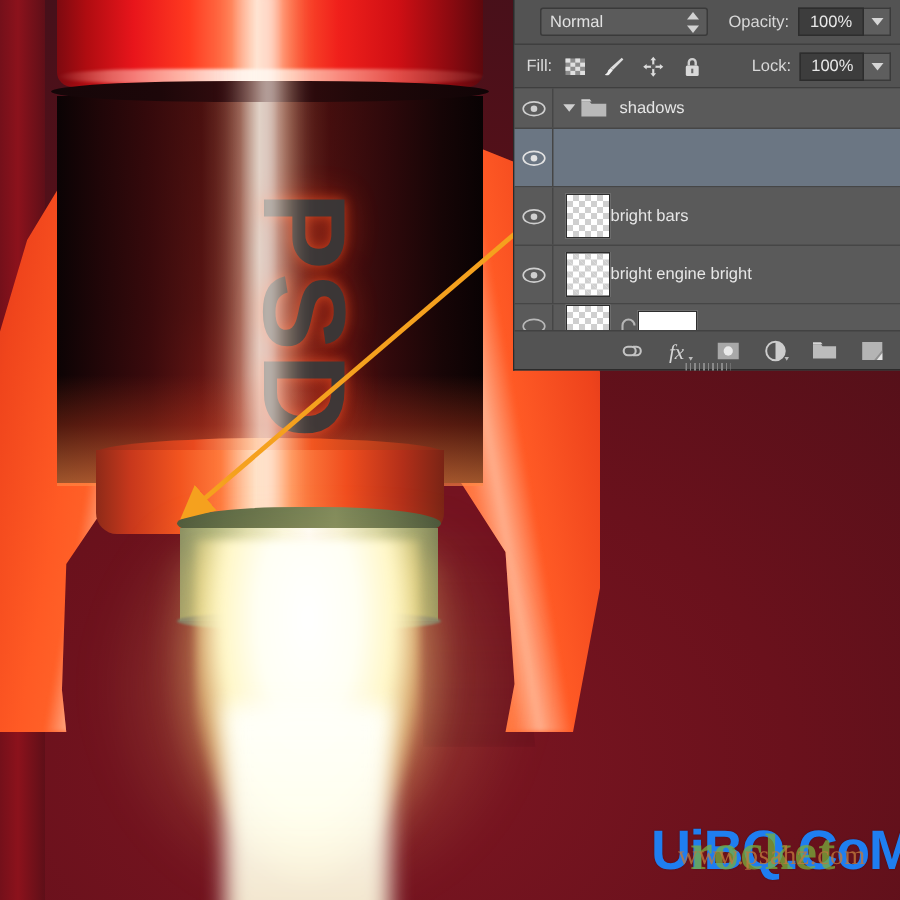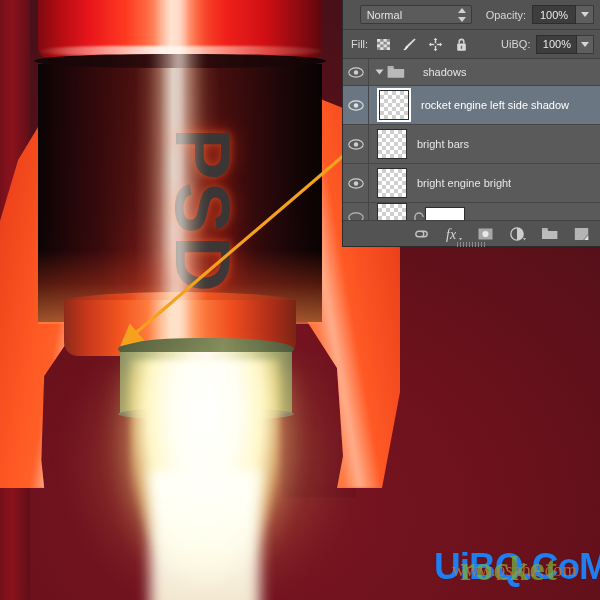--- a/index.html
+++ b/index.html
@@ -306,21 +306,21 @@
     background-position: 0 0, 4px 4px;
     border: 1px solid #2e2e2e;
     flex: none;
   }
   .thumb.sel-outline { box-shadow: 0 0 0 2px #ffffff; margin: 0 2px; }
   .thumb.white {
     background-image: none;
     background-color: #ffffff;
     width: 40px; height: 22px;
   }
-  .layer-name { margin-left: 10px; color: #e6e6e6; font-size: 11px; white-space: nowrap; }
+  .layer-name { color: #e6e6e6; font-size: 11px; white-space: nowrap; }
   .layer-name.sel { color: #ffffff; }
 
   .mask-ic { width: 12px; height: 14px; margin-left: 6px; display:block; }
 
   .panel-footer {
     position: absolute; left: 0; right: 0; bottom: 0;
     height: 26px;
     background: #535353;
     border-top: 1px solid #424242;
     display: flex; align-items: center; justify-content: flex-end;
@@ -460,21 +460,21 @@
           <rect x="2.6" y="6.8" width="9.8" height="1.4" fill="#dcdcdc"></rect>
           <circle cx="7.5" cy="7.5" r="1.6" fill="#5d5d5d"></circle>
         </svg>
 
         <svg class="lock-ic" viewBox="0 0 15 15">
           <path d="M4.4 6.6 V4.7 a3.1 3.1 0 0 1 6.2 0 V6.6 h-1.6 V4.7 a1.5 1.5 0 0 0 -3 0 V6.6 Z" fill="#cfcfcf"></path>
           <rect x="3.2" y="6.6" width="8.6" height="7.1" rx="1" fill="#d9d9d9"></rect>
           <rect x="6.8" y="8.8" width="1.4" height="3" fill="#6a6a6a"></rect>
         </svg>
       </div>
-      <span class="field-label" style="margin-left:32px">UiBQ:</span>
+      <span class="field-label" style="margin-left:32px">Lock:</span>
       <div class="value-box">
         <span>100%</span>
       </div>
       <div class="value-drop">
         <i></i>
       </div>
     </div>
 
     <div class="layer-rows">
 
@@ -494,24 +494,20 @@
           <span class="layer-name">shadows</span>
         </div>
       </div>
 
       <div class="layer-row selected tall">
         <div class="eye-cell">
           <svg class="eye" viewBox="0 0 16 11">
             <ellipse cx="8" cy="5.5" rx="7.2" ry="4.6" fill="none" stroke="#e2e2e2" stroke-width="1.1"></ellipse>
             <circle cx="8" cy="5.5" r="2.2" fill="#e2e2e2"></circle>
           </svg>
-        </div>
-        <div class="row-body">
-          <div class="thumb sel-outline"></div>
-          <span class="layer-name sel">rocket engine left side shadow</span>
         </div>
       </div>
 
       <div class="layer-row tall">
         <div class="eye-cell">
           <svg class="eye" viewBox="0 0 16 11">
             <ellipse cx="8" cy="5.5" rx="7.2" ry="4.6" fill="none" stroke="#cfcfcf" stroke-width="1.1"></ellipse>
             <circle cx="8" cy="5.5" r="2.2" fill="#cfcfcf"></circle>
           </svg>
         </div>

